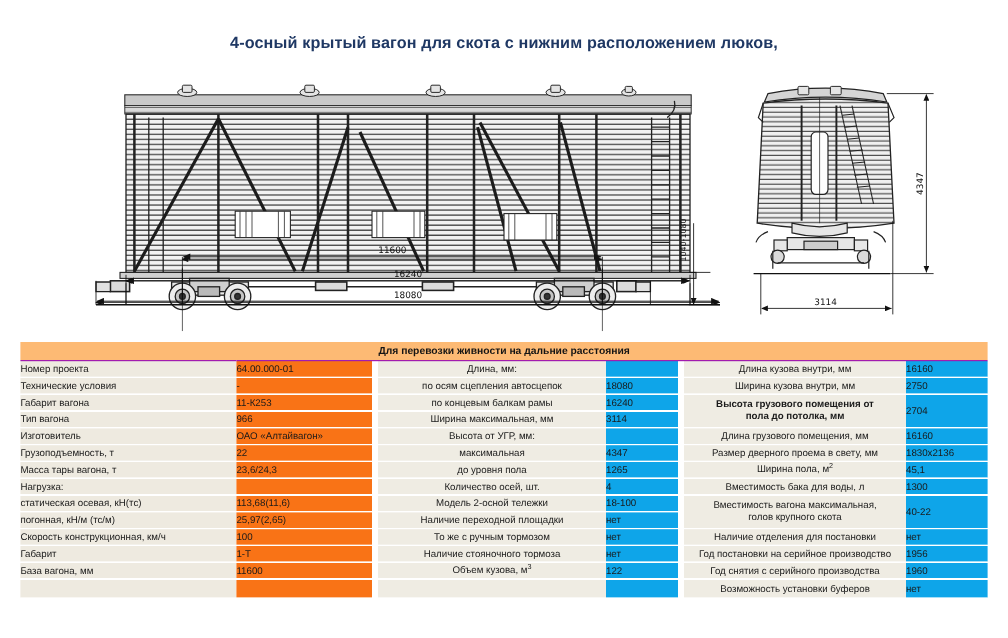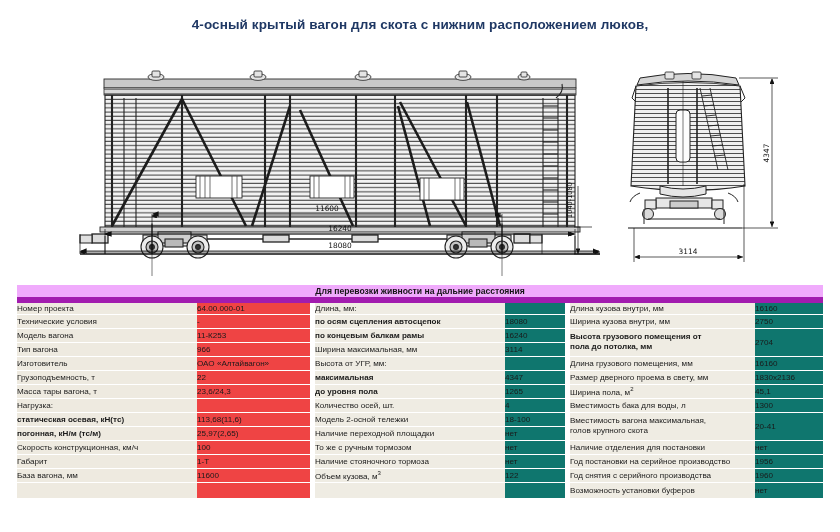--- a/index.html
+++ b/index.html
@@ -16,65 +16,66 @@
   .title-block {
     position: absolute; left: 0; top: 16px; width: 840px;
     text-align: center;
   }
   .title-line {
     color: #1f3864;
     font-weight: bold;
     font-size: 13.5px;
     line-height: 18px;
     letter-spacing: 0.1px;
+    margin-top: 11px;
   }
 
   
   .drawing {
     position: absolute; left: 0; top: 58px; width: 840px; height: 218px;
   }
   .drawing svg { display:block; }
 
   
   .spec-table {
     position: absolute; left: 17px; top: 285px;
     width: 806px;
     border-collapse: collapse;
     font-size: 8.1px;
     color: #1a1a1a;
     table-layout: fixed;
   }
   .spec-table td, .spec-table th { padding: 0; }
 
   .tbl-header {
-    background: #f0abfc;
+    background: #fdba74;
     text-align: center;
     font-weight: bold;
     font-size: 8.6px;
     color: #141414;
     height: 15px;
-    border-bottom: 6px solid #a21caf;
+    border-bottom: 1px solid #a21caf;
   }
 
   .cell {
     height: 14px;
     padding: 0 4px 0 6px;
     vertical-align: middle;
     border-bottom: 1px solid #ffffff;
     white-space: nowrap;
     overflow: hidden;
   }
   .lbl { background: #eeeae0; }
-  .val { background: #ef4444; }
-  .lbl-b { background: #efece3; }
-  .val-b { background: #0f766e; }
+  .val { background: #f97316; }
+  .lbl-b { background: #efece3; text-align: center; }
+  .val-b { background: #0ea5e9; }
   .gap  { background: #ffffff; width: 5px; border-bottom: 1px solid #fff; }
 
   .cell.multi { white-space: normal; line-height: 10px; }
-  .indent { padding-left: 18px; font-weight: bold; }
+  .indent { padding-left: 18px; }
   .sub-line { display:block; }
   .tall { height: 26px; font-weight: bold; }
   .tall2 { height: 24px; }
   .empty-row td { height: 16px; }
 
   .vcenter { vertical-align: middle; }
   sup { font-size: 6px; vertical-align: super; }
 
   
 </style>
@@ -383,21 +384,21 @@
         <td class="cell val">-</td>
         <td class="gap"></td>
         <td class="cell lbl-b indent">по осям сцепления автосцепок</td>
         <td class="cell val-b">18080</td>
         <td class="gap"></td>
         <td class="cell lbl-b">Ширина кузова внутри, мм</td>
         <td class="cell val-b">2750</td>
       </tr>
 
       <tr>
-        <td class="cell lbl">Модель вагона</td>
+        <td class="cell lbl">Габарит вагона</td>
         <td class="cell val">11-К253</td>
         <td class="gap"></td>
         <td class="cell lbl-b indent">по концевым балкам рамы</td>
         <td class="cell val-b">16240</td>
         <td class="gap"></td>
         <td class="cell lbl-b multi tall" rowspan="2">
           <span class="sub-line">Высота грузового помещения от</span>
           <span class="sub-line">пола до потолка, мм</span>
         </td>
         <td class="cell val-b vcenter" rowspan="2">2704</td>
@@ -460,21 +461,21 @@
         <td class="cell lbl indent">статическая осевая, кН(тс)</td>
         <td class="cell val">113,68(11,6)</td>
         <td class="gap"></td>
         <td class="cell lbl-b">Модель 2-осной тележки</td>
         <td class="cell val-b">18-100</td>
         <td class="gap"></td>
         <td class="cell lbl-b multi tall2" rowspan="2">
           <span class="sub-line">Вместимость вагона максимальная,</span>
           <span class="sub-line">голов крупного скота</span>
         </td>
-        <td class="cell val-b vcenter" rowspan="2">20-41</td>
+        <td class="cell val-b vcenter" rowspan="2">40-22</td>
       </tr>
 
       <tr>
         <td class="cell lbl indent">погонная, кН/м (тс/м)</td>
         <td class="cell val">25,97(2,65)</td>
         <td class="gap"></td>
         <td class="cell lbl-b">Наличие переходной площадки</td>
         <td class="cell val-b">нет</td>
         <td class="gap"></td>
       </tr>

